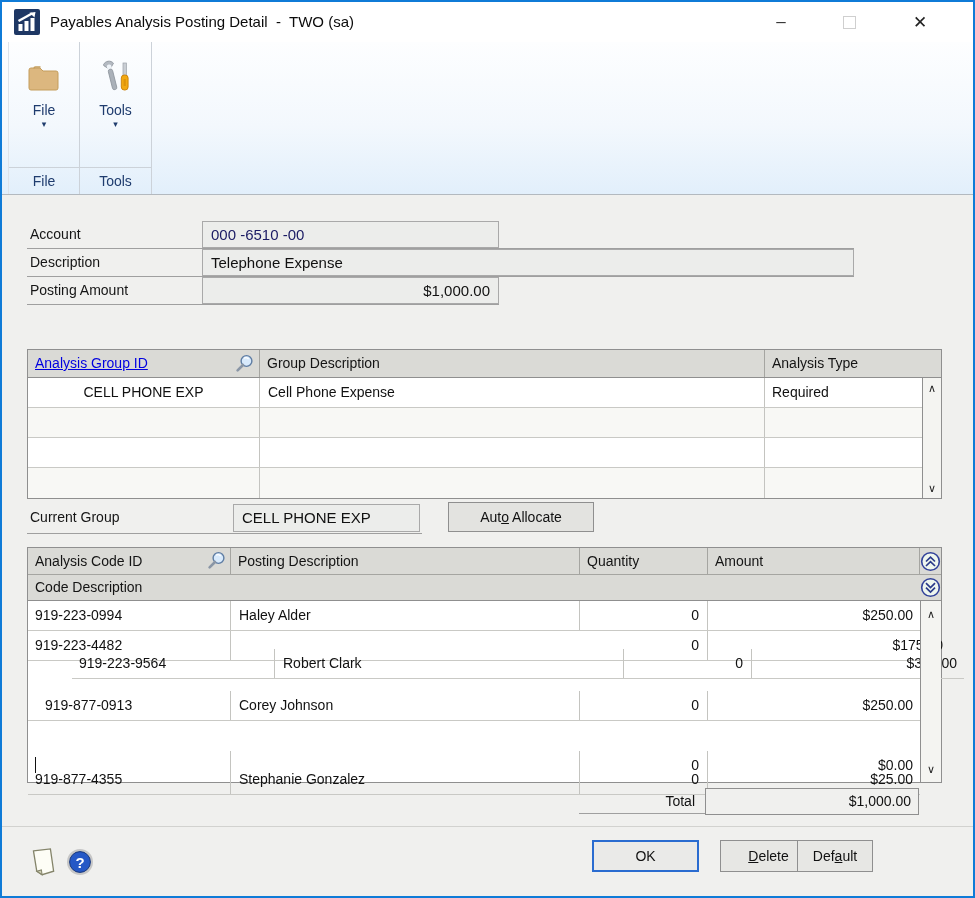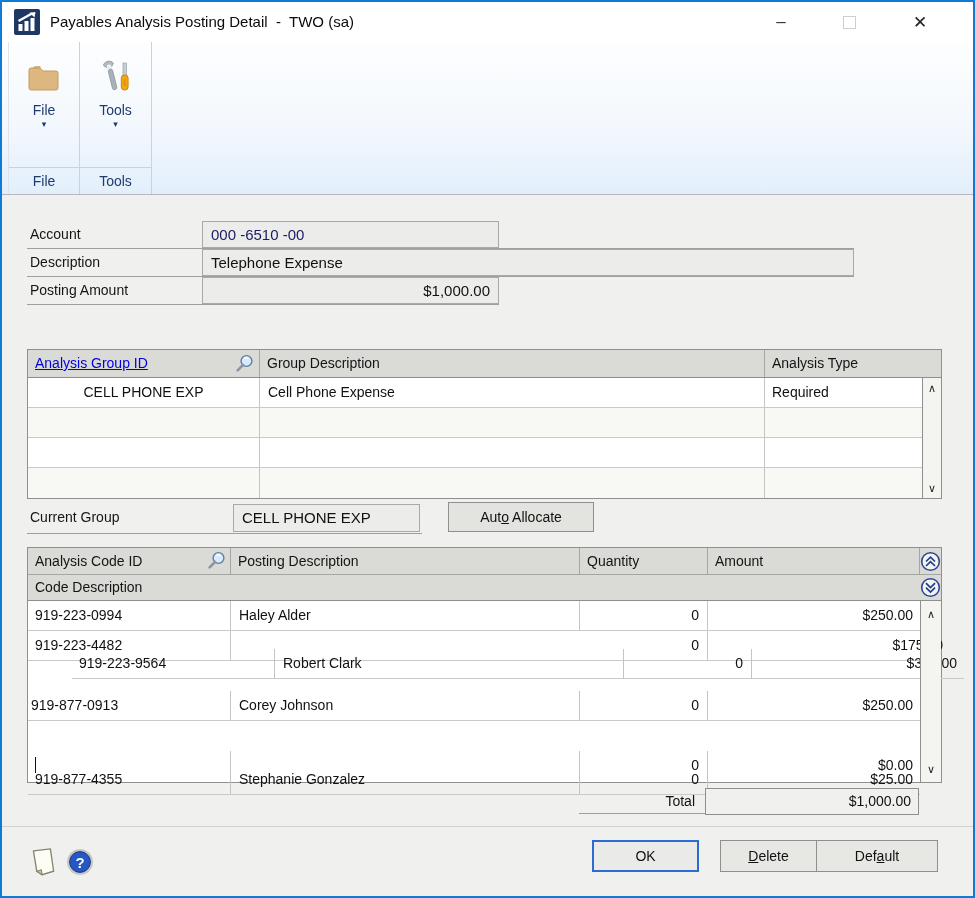--- a/index.html
+++ b/index.html
@@ -61,21 +61,21 @@
   .roundbtn { position:absolute; width:21px; height:21px; cursor:pointer; }
   .caret { display:inline-block; width:1px; height:16px; background:#111; vertical-align:-3px; }
 
   
   .btn { position:absolute; height:32px; background:#e7e7e4; border:1px solid #8f8f8f;
     font-size:14px; text-align:center; line-height:30px; cursor:pointer; color:#111; }
   .btn .mn { text-decoration:underline; }
   .btn-ok { left:590px; top:838px; width:107px; border:2px solid #2a6cd0; line-height:28px;
     background:#eaeae8; }
   .btn-del { left:718px; top:838px; width:97px; }
-  .btn-def { left:814px; top:838px; width:122px; }
+  .btn-def { left:795px; top:838px; width:76px; }
   .btn-auto { left:446px; top:500px; width:146px; height:30px; line-height:28px; background:#e3e3e0; }
 
   .total-label { position:absolute; left:577px; top:786px; width:126px; height:26px;
     line-height:26px; text-align:right; padding-right:10px; font-size:14px;
     border-bottom:1px solid #9f9f9f; }
   .total-box { position:absolute; left:703px; top:786px; width:214px; height:27px;
     background:#f0f0ee; border:1px solid #8f8f8f; line-height:25px; font-size:14px;
     text-align:right; padding-right:7px; }
 
   .footer-sep { position:absolute; left:0; right:0; top:824px; border-top:1px solid #d2d2cf; }
@@ -235,21 +235,21 @@
       <div class="gcell vline num" style="left:552px; width:128px; padding-right:8px;">0</div>
       <div class="gcell num" style="left:704px; width:212px; padding-right:1px;">$175.00</div>
     </div>
     <div class="grow" style="top:101px; width:892px; height:30px;margin-left:44px;">
       <div class="gcell vline" style="left:0; width:203px; padding-left:7px;">919-223-9564</div>
       <div class="gcell vline" style="left:203px; width:349px; padding-left:8px;">Robert Clark</div>
       <div class="gcell vline num" style="left:552px; width:128px; padding-right:8px;">0</div>
       <div class="gcell num" style="left:680px; width:212px; padding-right:7px;">$300.00</div>
     </div>
     <div class="grow" style="top:143px; width:892px; height:30px;">
-      <div class="gcell vline" style="left:0; width:203px; padding-left:3px;">919-877-0913</div>
+      <div class="gcell vline" style="left:0; width:203px; padding-left:17px;">919-877-0913</div>
       <div class="gcell vline" style="left:203px; width:349px; padding-left:8px;">Corey Johnson</div>
       <div class="gcell vline num" style="left:552px; width:128px; padding-right:8px;">0</div>
       <div class="gcell num" style="left:680px; width:212px; padding-right:7px;">$250.00</div>
     </div>
     <div class="grow" style="top:173px; width:892px; height:30px;margin-top:44px;">
       <div class="gcell vline" style="left:0; width:203px; padding-left:7px;">919-877-4355</div>
       <div class="gcell vline" style="left:203px; width:349px; padding-left:8px;">Stephanie Gonzalez</div>
       <div class="gcell vline num" style="left:552px; width:128px; padding-right:8px;">0</div>
       <div class="gcell num" style="left:680px; width:212px; padding-right:7px;">$25.00</div>
     </div>

